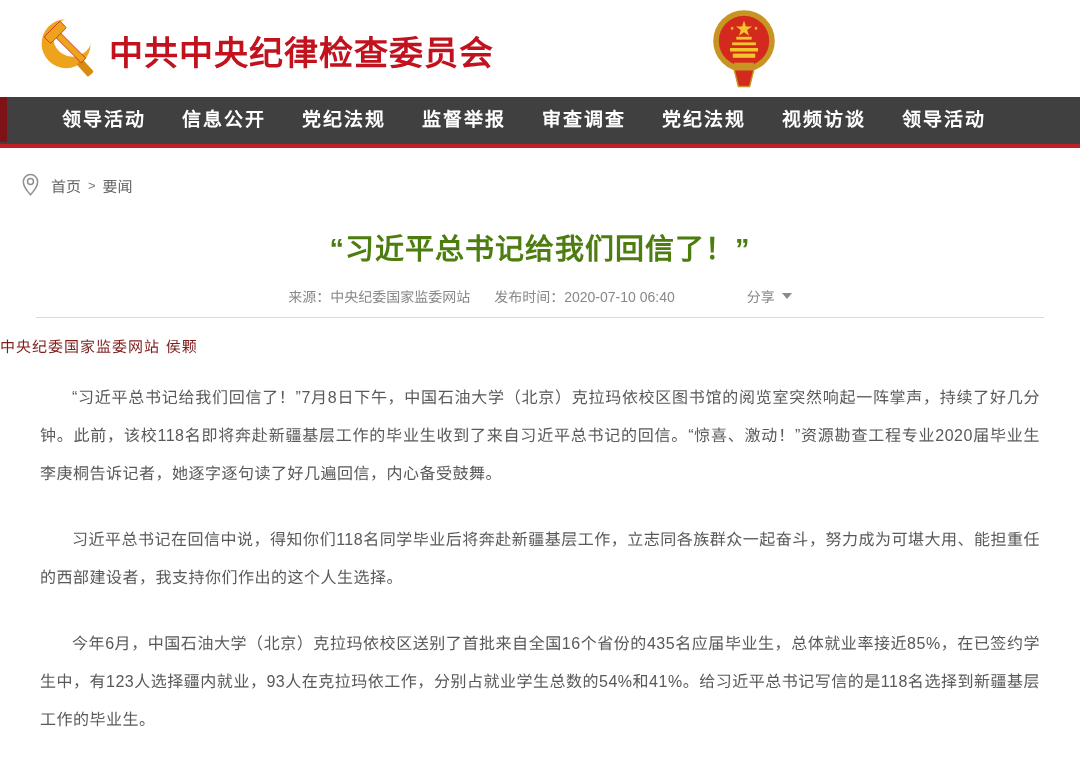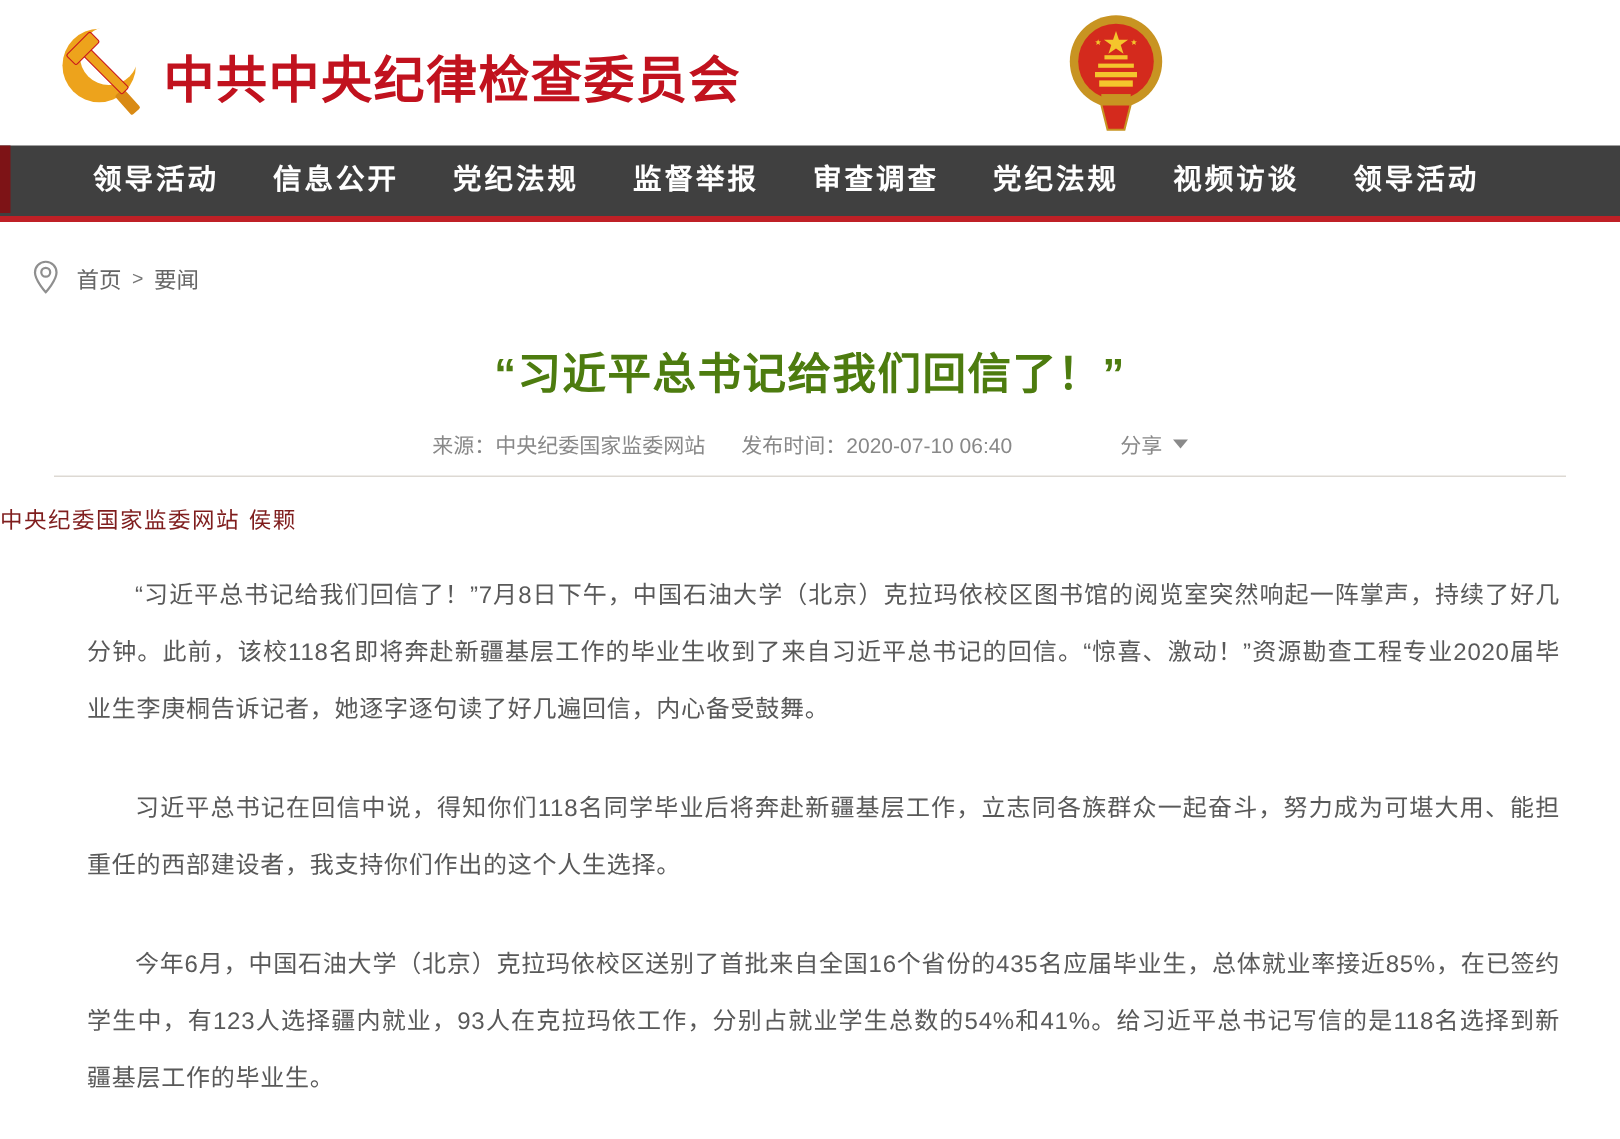--- a/index.html
+++ b/index.html
@@ -39,21 +39,21 @@
   .meta-gap-1 { margin-left: 24px; }
   .share-btn { margin-left: 72px; display: inline-flex; align-items: center; cursor: pointer; }
   .caret-down { display: inline-block; width: 0; height: 0; margin-left: 7px;
     border-left: 5px solid transparent; border-right: 5px solid transparent; border-top: 6px solid #8a8a8a; }
 
   .meta-divider { margin: 11px 36px 0 36px; border: none; border-top: 1px solid #ddd9d3; height: 0; }
 
   .article-byline { margin-top: 17px; font-size: 15px; color: #7f1d1d;
     font-family: "DejaVu Serif", "Liberation Serif", serif; letter-spacing: 1px; }
 
-  .article-body { padding: 23px 40px 0 58px; }
+  .article-body { padding: 23px 40px 0 40px; }
   .article-body p { font-size: 16px; color: #595959; line-height: 38px; text-align: justify;
     text-indent: 2em; margin-bottom: 28px; letter-spacing: 0.5px; }
 </style>
 </head>
 <body>
 
 <header class="site-header">
 
   <div class="org org-left">
     <span class="org-logo">

